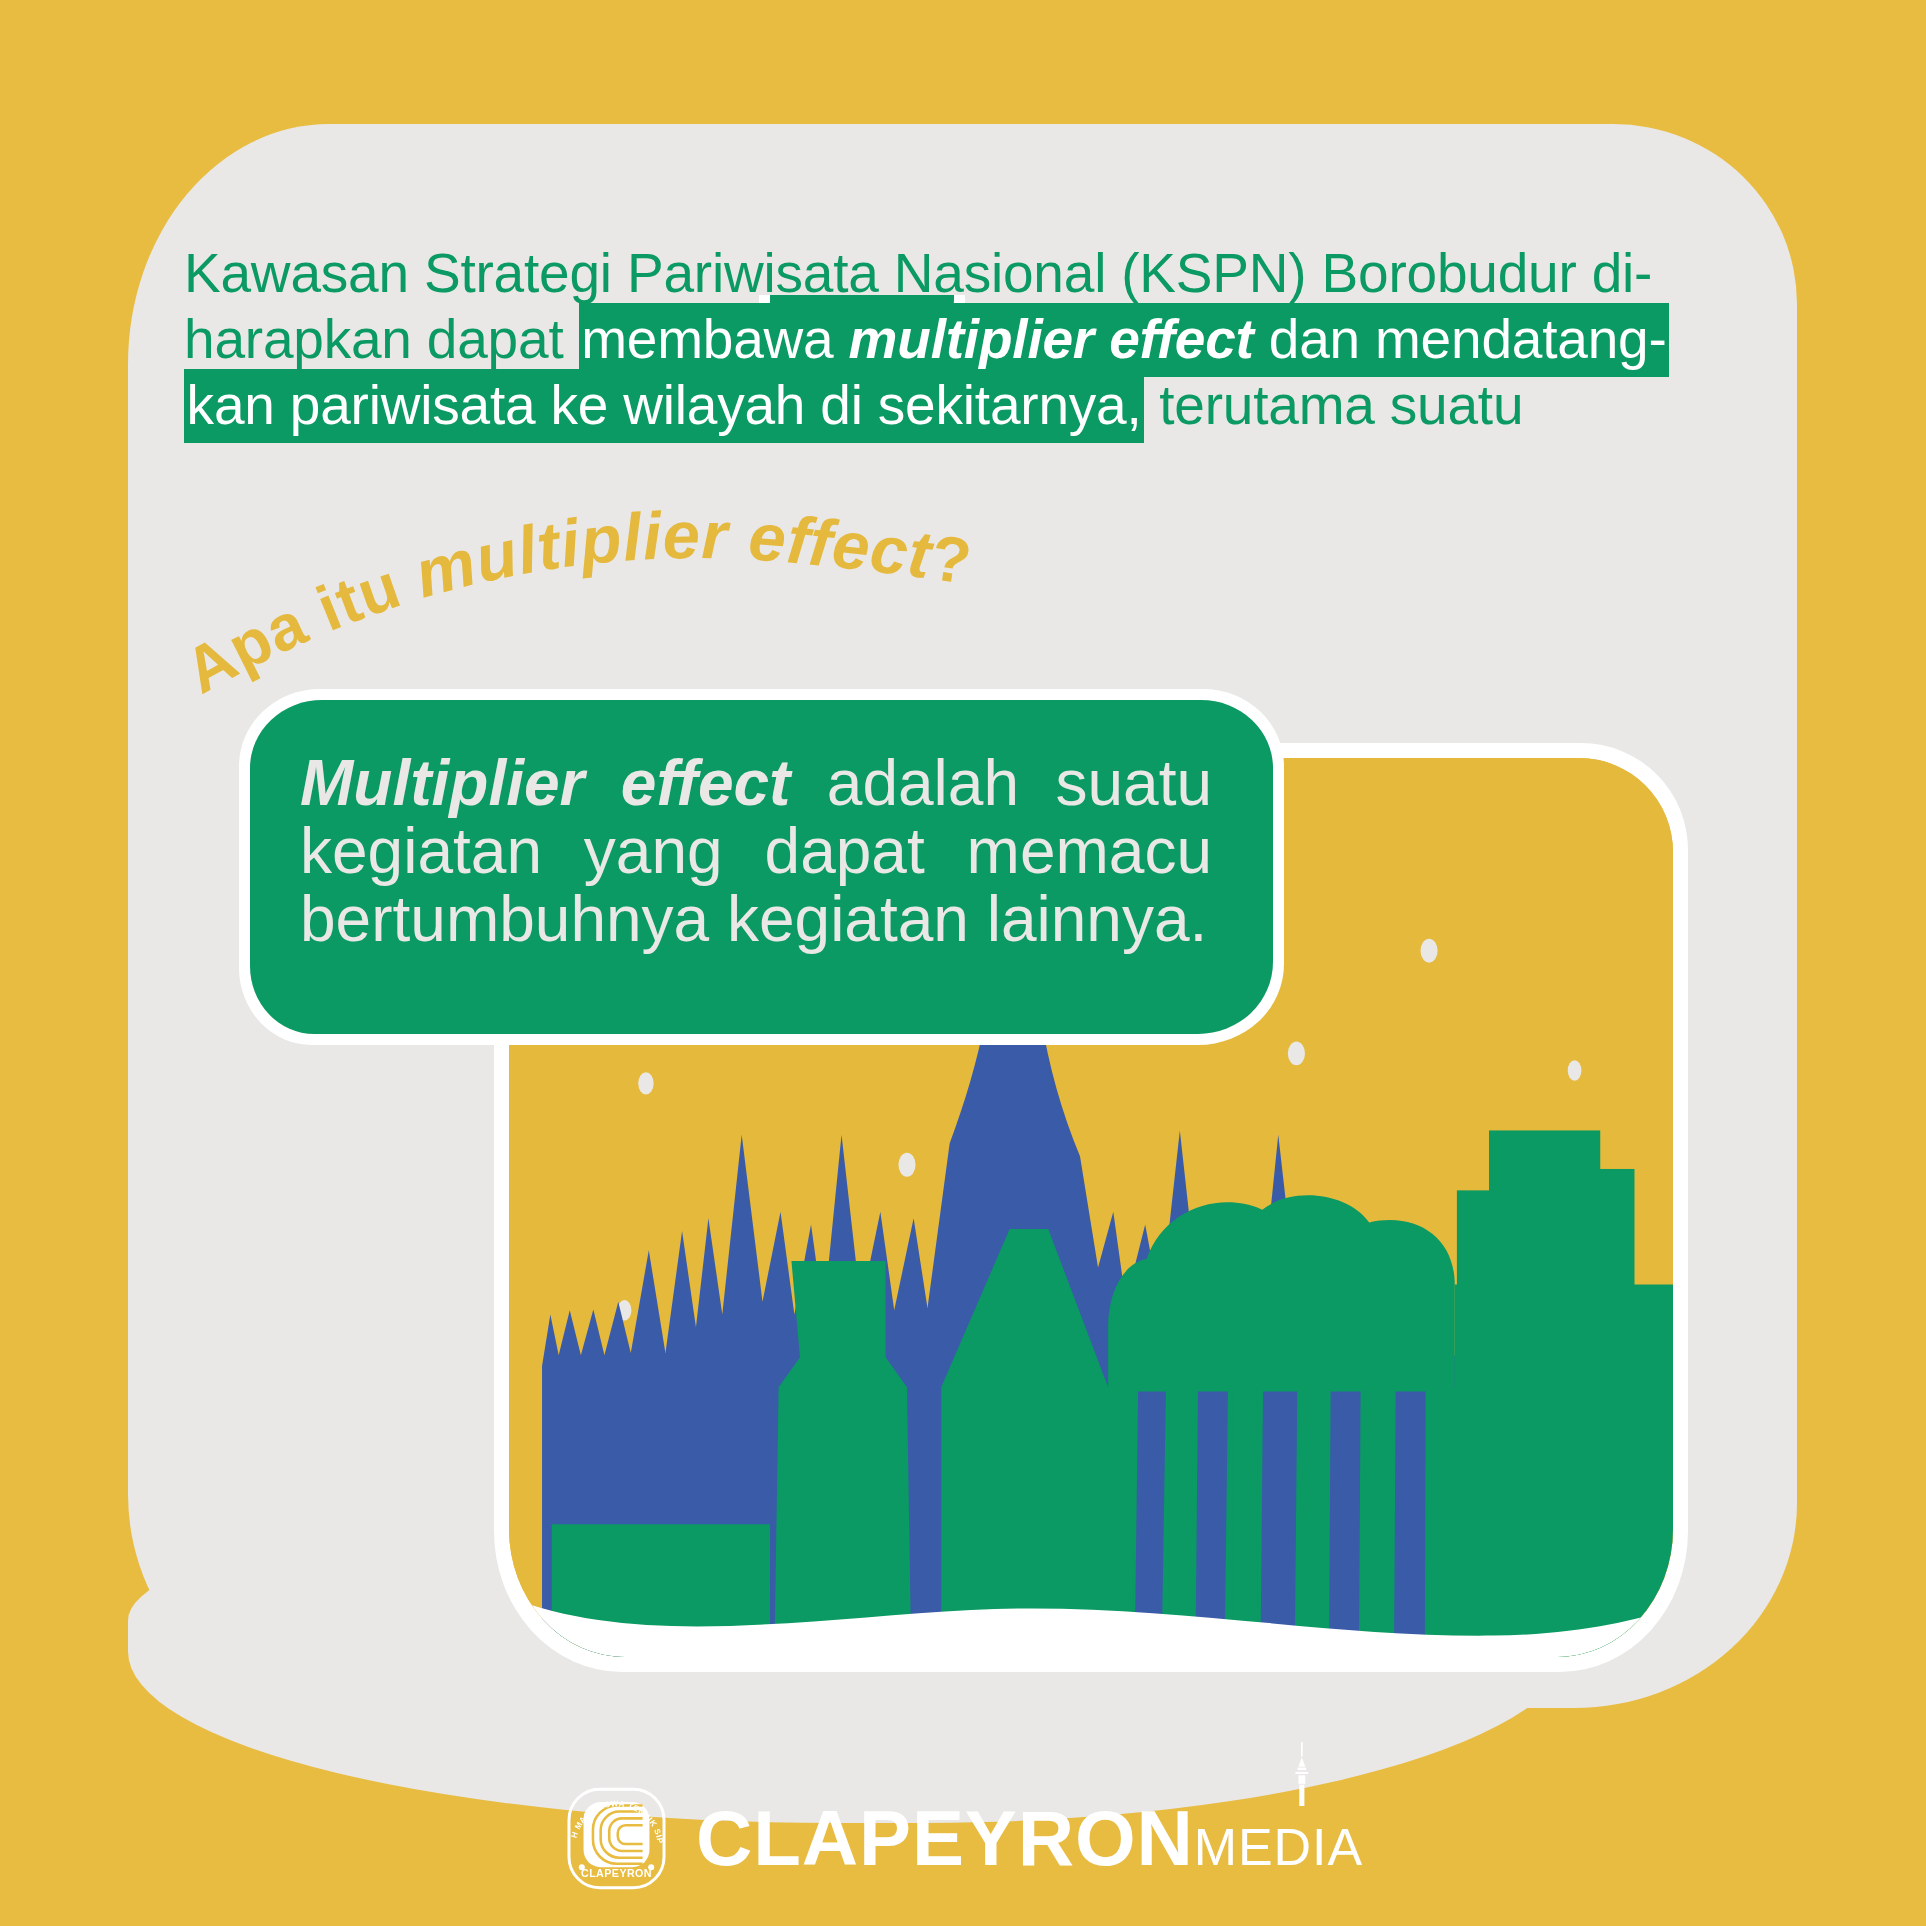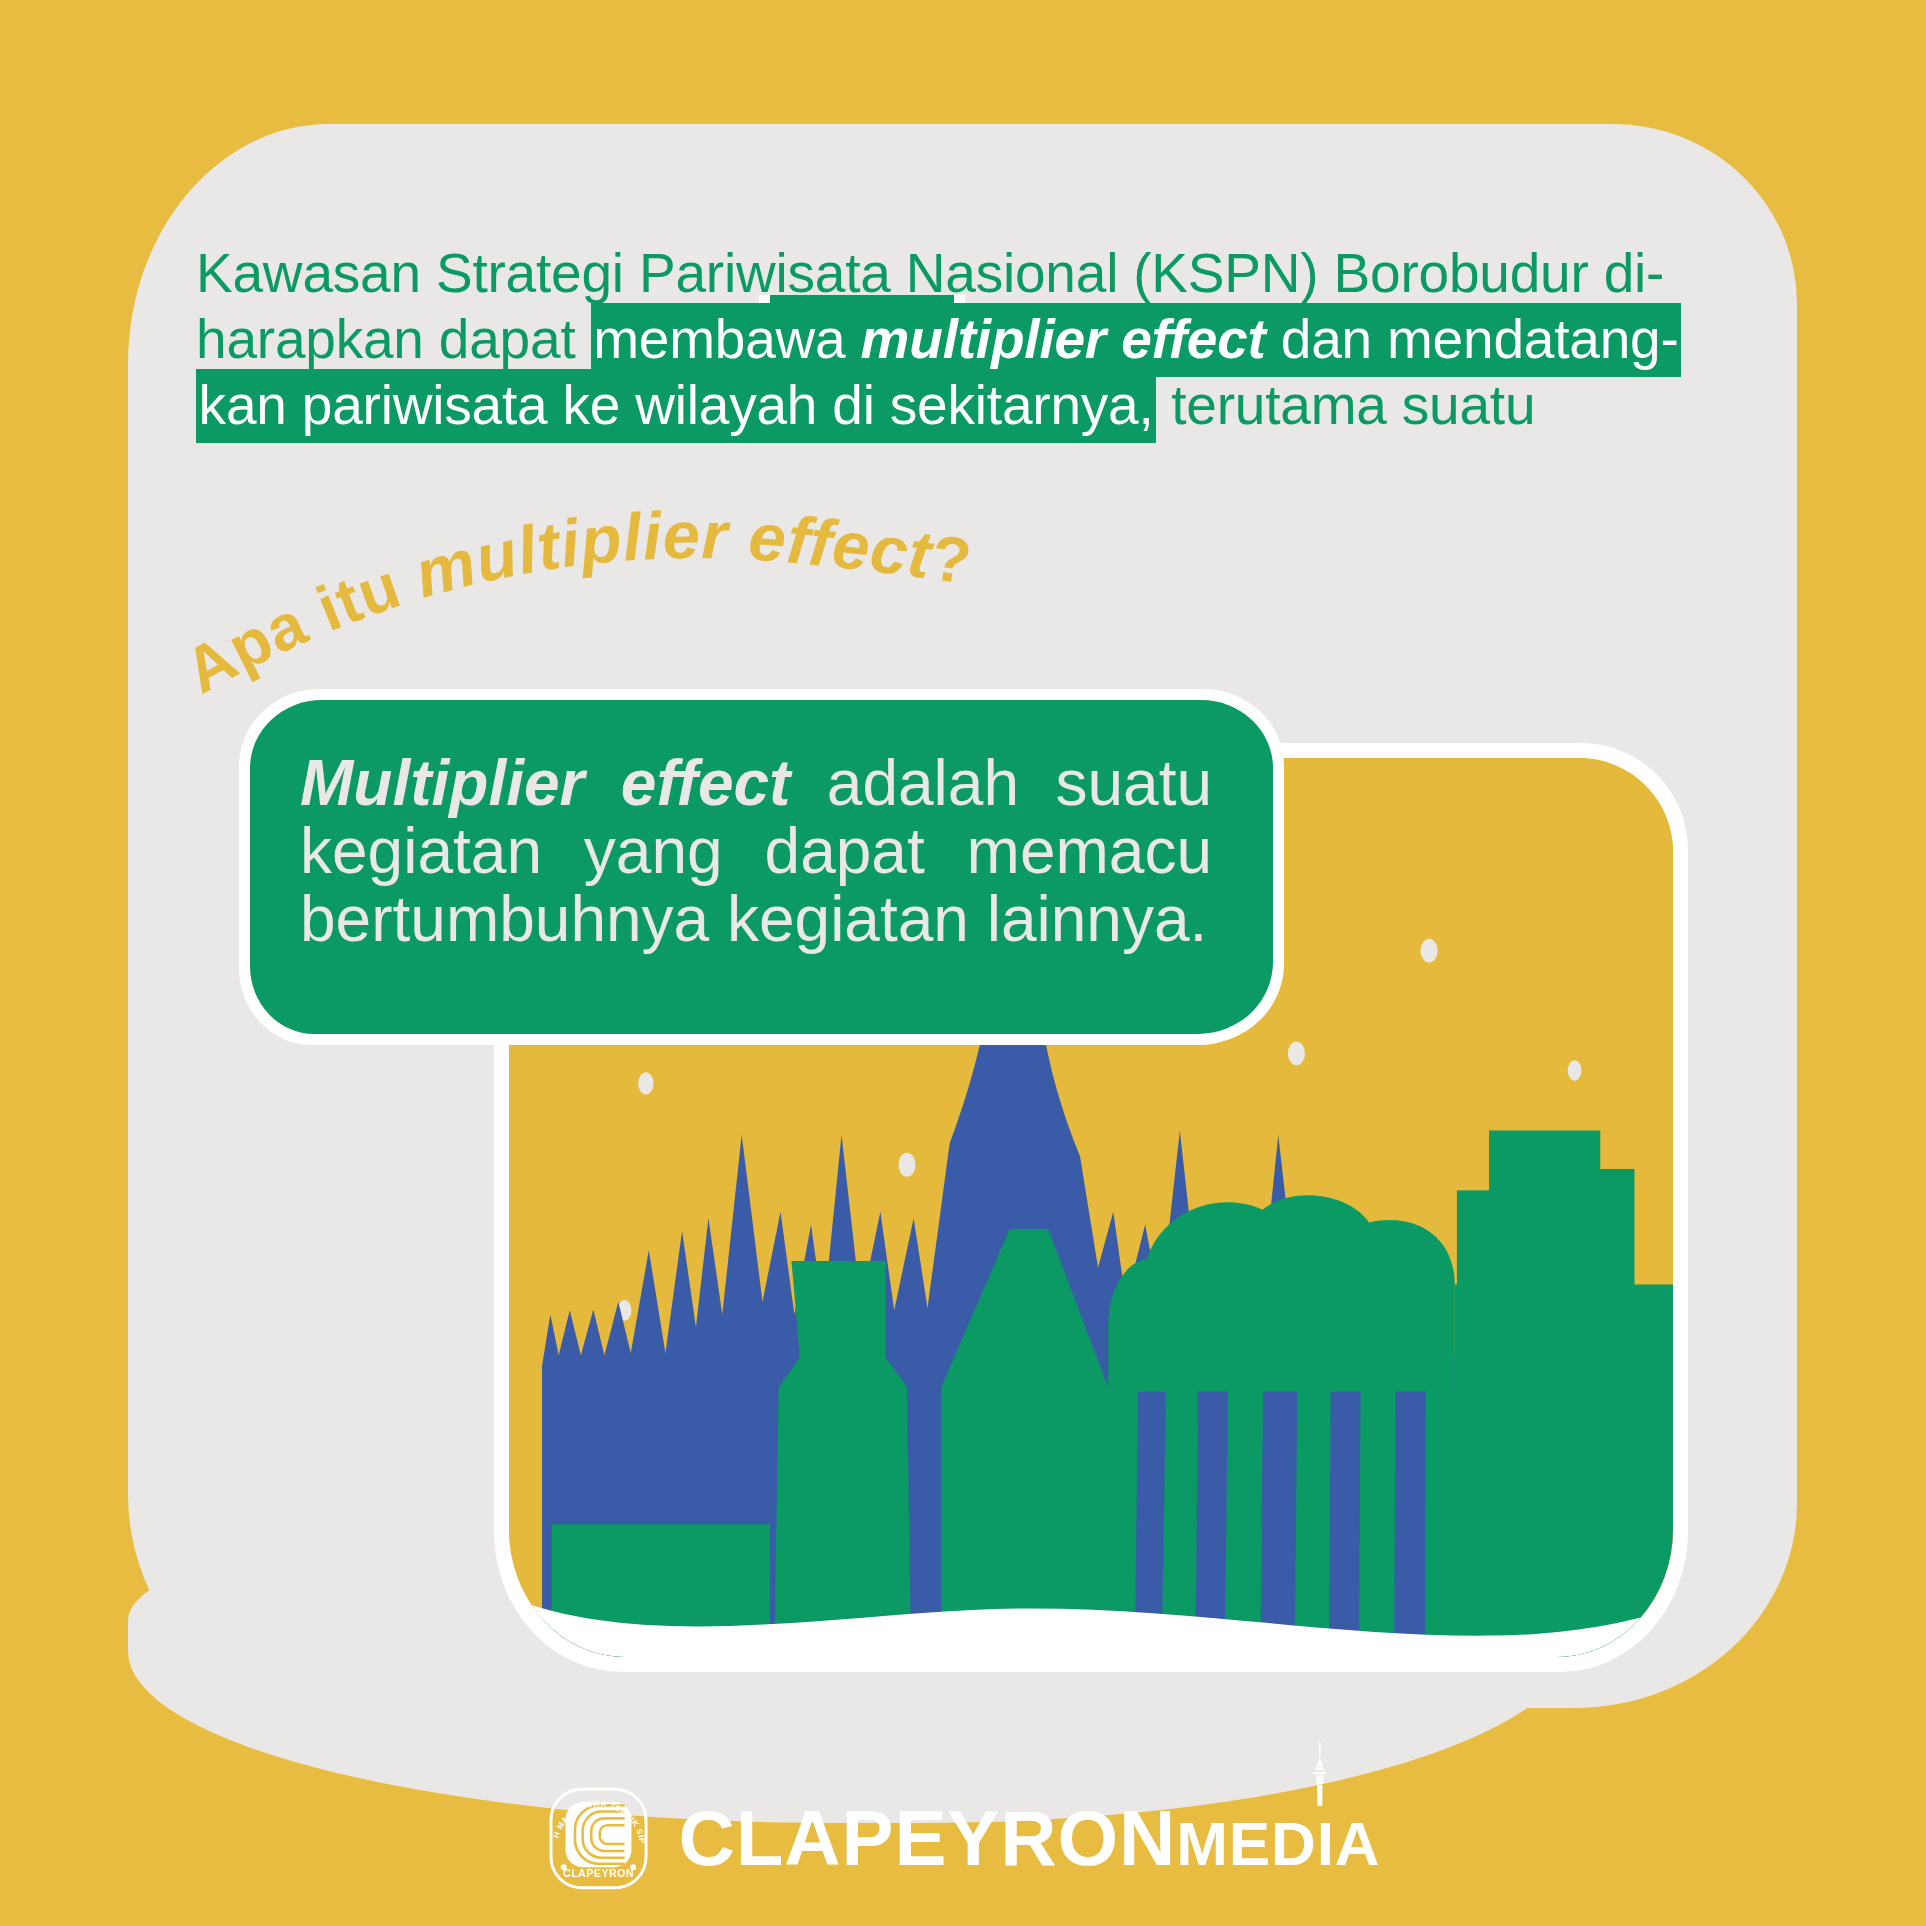--- a/index.html
+++ b/index.html
@@ -48,21 +48,21 @@
     top: 240px;
     width: 1575px;
     z-index: 6;
     font-size: 55px;
     line-height: 66px;
     color: #0B9A63;
     font-weight: 400;
     letter-spacing: -0.2px;
     text-align: justify;
   }
-  .para .ln { display:block; white-space: nowrap; margin-left: 12px; }
+  .para .ln { display:block; white-space: nowrap; }
   .para .hl {
     background: #0B9A63;
     color: #ffffff;
     padding: 5.1px 2.6px 6.8px 2.6px;
     box-decoration-break: clone;
     -webkit-box-decoration-break: clone;
   }
   .para .it { font-style: italic; font-weight: 700; }
 
   
@@ -179,22 +179,22 @@
   }
   .badge { width: 107px; height: 107px; flex:0 0 auto; }
   .wordmark { display:flex; align-items:baseline; position:relative; }
   .wordmark .w1 {
     font-size: 78px;
     font-weight: 700;
     color:#FFFFFF;
     letter-spacing: 0.9px;
   }
   .wordmark .w2 {
-    font-size: 62px;
-    font-weight: 700;
+    font-size: 52px;
+    font-weight: 400;
     color:#FFFFFF;
     letter-spacing: 0.9px;
   }
   .tower-ico {
     position:absolute;
     right: 51px;
     top: -51px;
     width: 19.7px;
     height: 64px;
   }

